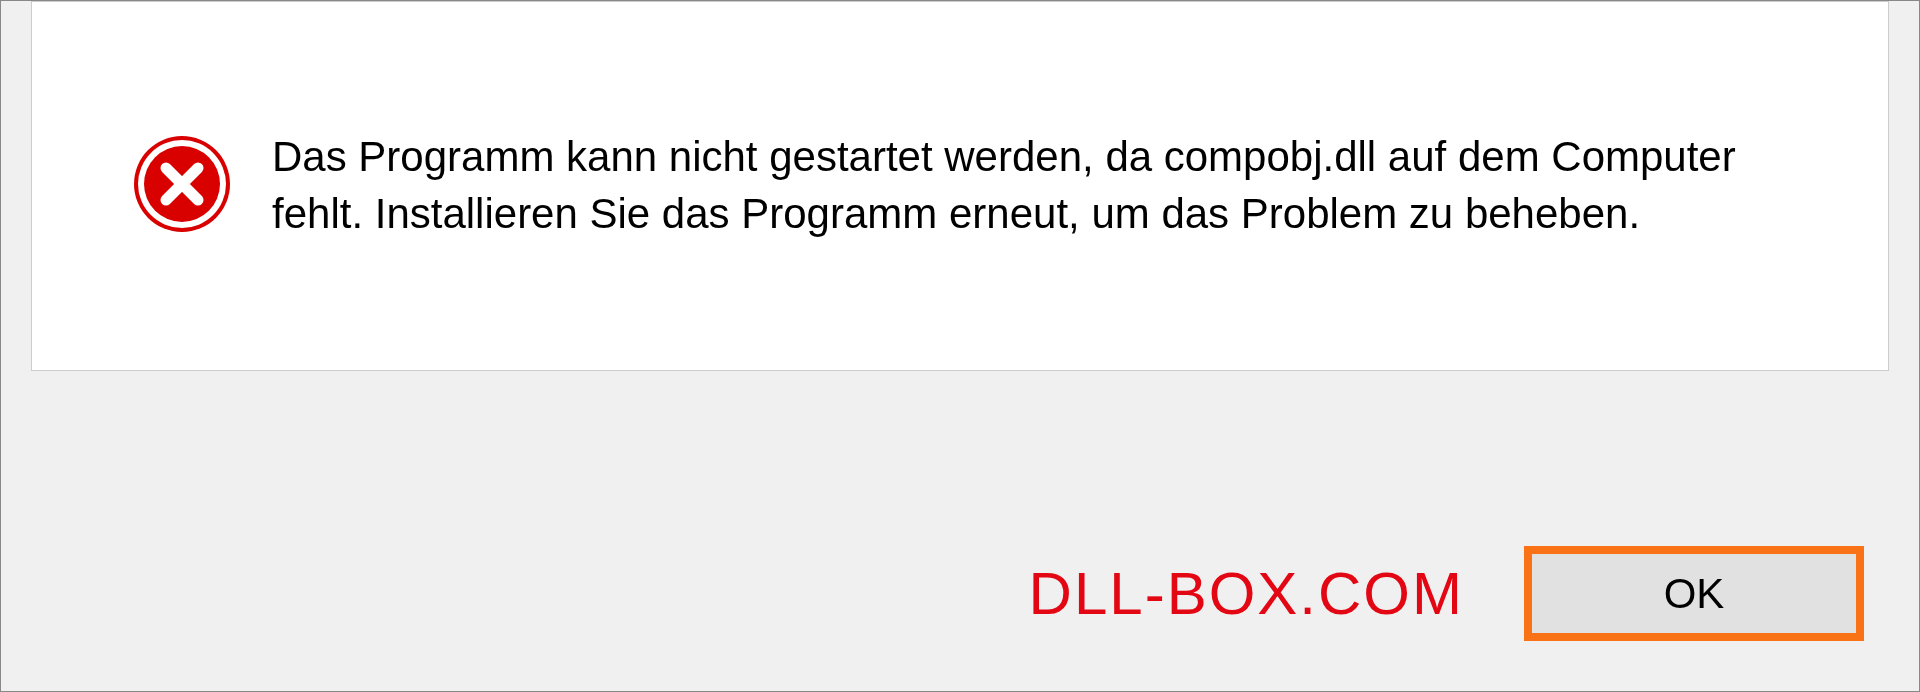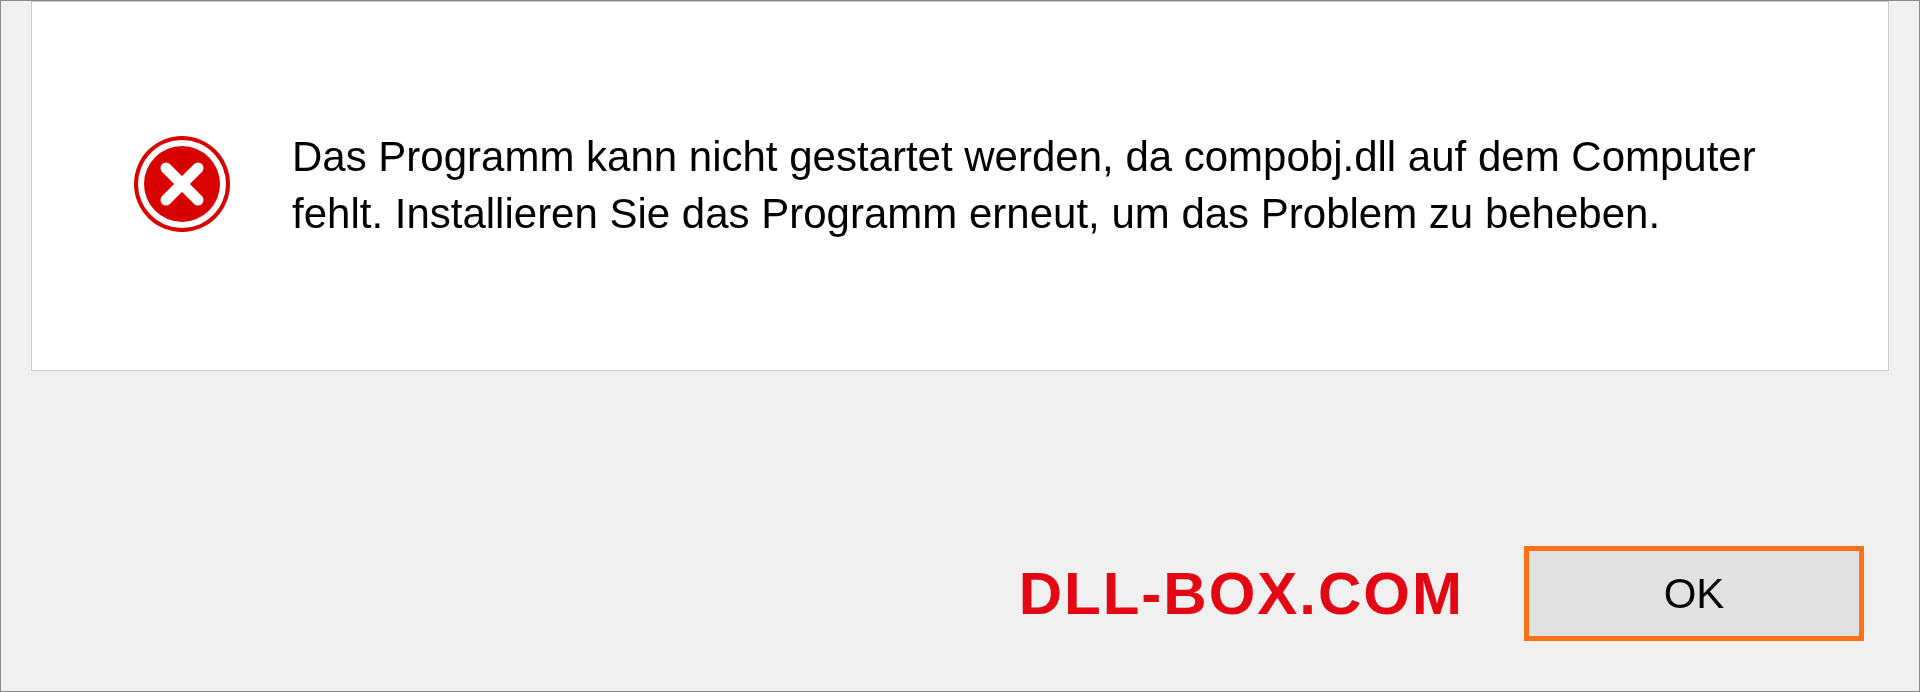--- a/index.html
+++ b/index.html
@@ -51,21 +51,21 @@
       height: 44px;
     }
     .content-panel {
       margin: 0 30px;
       background: #ffffff;
       border: 1px solid #cccccc;
       height: 370px;
       display: flex;
       align-items: center;
       padding: 0 60px 0 100px;
-      gap: 60px;
+      gap: 40px;
     }
     .error-icon-wrap {
       flex-shrink: 0;
     }
     .error-icon {
       width: 100px;
       height: 100px;
     }
     .message {
       font-size: 42px;
@@ -80,30 +80,30 @@
       right: 0;
       height: 195px;
       display: flex;
       align-items: center;
       justify-content: flex-end;
       padding: 0 55px;
       gap: 60px;
     }
     .watermark {
       font-size: 60px;
-      font-weight: 700;
+      font-weight: 400;
       color: #e30613;
       letter-spacing: 2px;
       font-family: Arial, sans-serif;
     }
     .ok-btn {
       width: 340px;
       height: 95px;
       background: #e1e1e1;
-      border: 5px solid #f97316;
+      border: 8px solid #f97316;
       font-size: 42px;
       color: #000;
       display: flex;
       align-items: center;
       justify-content: center;
       cursor: pointer;
       font-family: inherit;
     }
   </style>
 </head>

